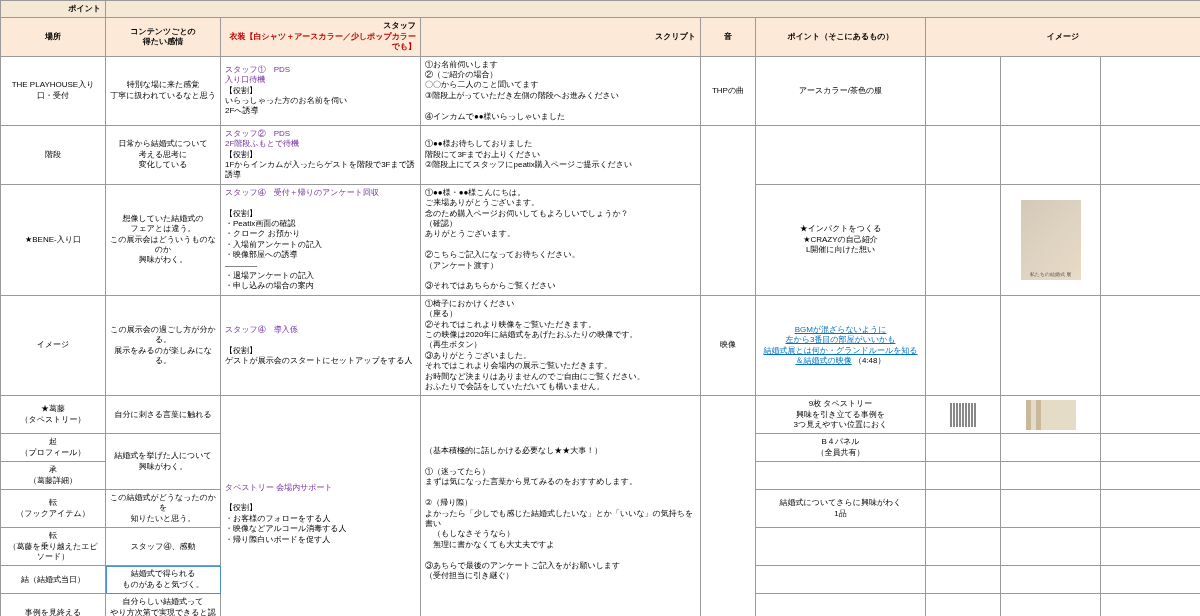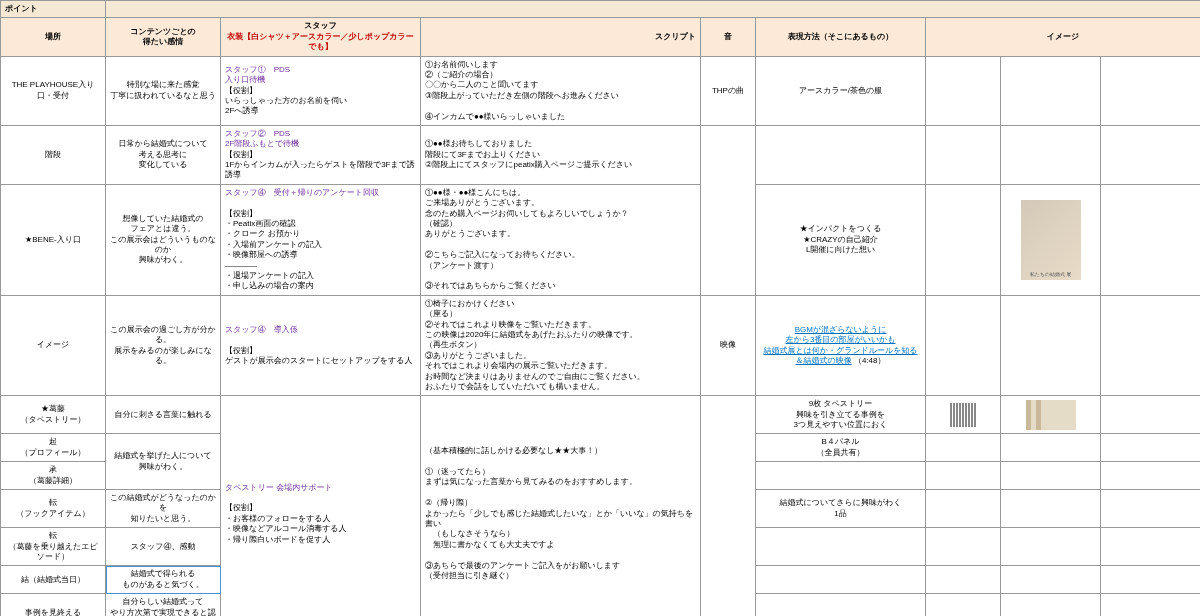--- a/index.html
+++ b/index.html
@@ -1,20 +1,20 @@
 <!DOCTYPE html>
 <html><head>
 <meta charset="utf-8">
 <style>
 * { box-sizing: border-box; margin: 0; padding: 0; }
 body { font-family: "Hiragino Sans", "Meiryo", sans-serif; font-size: 8px; background: #fff; }
 table { border-collapse: collapse; width: 1200px; table-layout: fixed; }
 th, td { border: 1px solid #999; padding: 3px 4px; vertical-align: middle; line-height: 1.3; }
 th { font-weight: bold; }
-.h-top { background: #f5e8d5; text-align: left; }
+.h-top { background: #f5e8d5; text-align: right; }
 .h-sub { background: #fce9d7; text-align: center; font-weight: bold; }
 .purple { color: #7030a0; font-weight: normal; }
 .red { color: #c00000; }
 .blue { color: #0070c0; text-decoration: underline; }
 .center { text-align: center; }
 .col-place { width: 105px; }
 .col-feel { width: 115px; }
 .col-staff { width: 200px; }
 .col-script { width: 280px; }
 .col-sound { width: 55px; }
@@ -44,27 +44,27 @@
       <col class="col-img3">
 </colgroup>
 <thead>
 <tr>
 <th class="h-top">ポイント</th>
 <th class="h-top" colspan="8"></th>
 </tr>
 <tr>
 <th class="h-sub">場所</th>
 <th class="h-sub"><span>コンテンツごとの<br>得たい感情</span></th>
-<th class="h-sub" style="text-align:center">
+<th class="h-sub" style="text-align:right">
   <span>スタッフ</span><br>
   <span class="red">衣装【白シャツ＋アースカラー／少しポップカラーでも】</span>
 </th>
 <th class="h-sub" style="text-align:right">スクリプト</th>
 <th class="h-sub">音</th>
-<th class="h-sub">表現方法（そこにあるもの）</th>
+<th class="h-sub">ポイント（そこにあるもの）</th>
 <th class="h-sub" colspan="3">イメージ</th>
 </tr>
 </thead>
 <tbody>
 
 <tr>
 <td class="center">THE PLAYHOUSE入り口・受付</td>
 <td class="center">特別な場に来た感覚<br>丁寧に扱われているなと思う</td>
 <td><span class="purple">スタッフ①　PDS<br>入り口待機</span><br><span>【役割】<br>いらっしゃった方のお名前を伺い<br>2Fへ誘導</span></td>
 <td>①お名前伺いします<br>②（ご紹介の場合）<br>〇〇から二人のこと聞いてます<br>③階段上がっていただき左側の階段へお進みください<br><br>④インカムで●●様いらっしゃいました</td>

